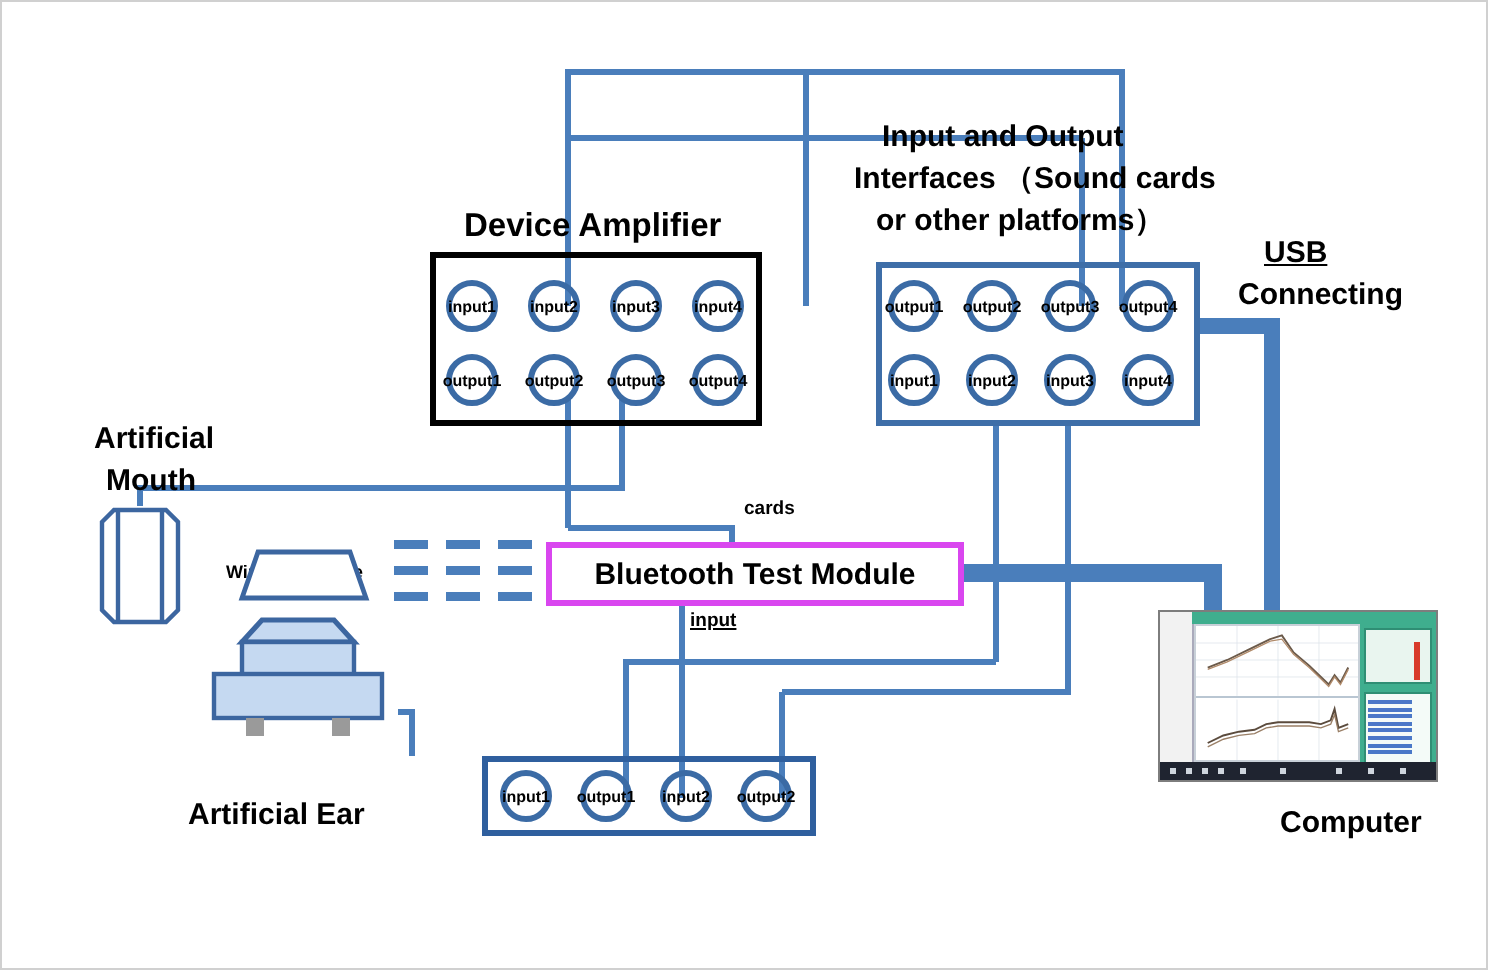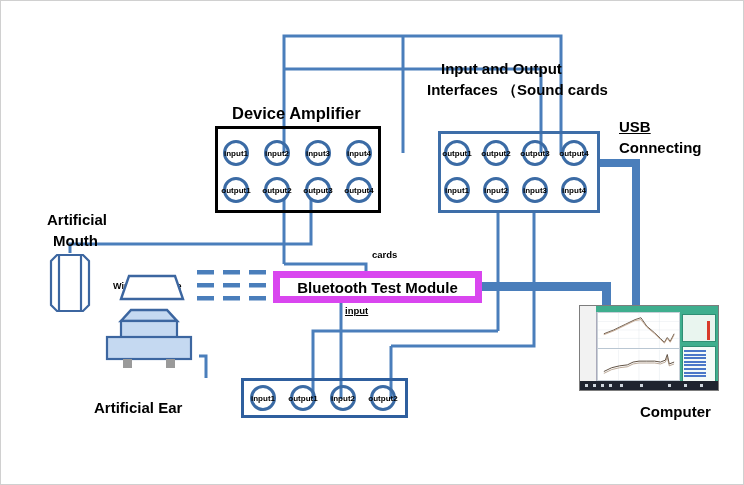--- a/index.html
+++ b/index.html
@@ -23,21 +23,21 @@
   #pa-box{position:absolute;left:214px;top:125px;width:166px;height:87px;
           border:3px solid #000;background:transparent;box-sizing:border-box;}
   
   #io-box{position:absolute;left:437px;top:130px;width:162px;height:82px;
           border:3px solid #3e6ea8;background:transparent;box-sizing:border-box;}
   
   #pm-box{position:absolute;left:240px;top:377px;width:167px;height:40px;
           border:3px solid #2f5f9e;background:transparent;box-sizing:border-box;}
   
   #bt-box{position:absolute;left:272px;top:270px;width:209px;height:32px;
-          border:7px solid #d946ef;background:#fff;box-sizing:border-box;
+          border:3px solid #d946ef;background:#fff;box-sizing:border-box;
           display:flex;align-items:center;justify-content:center;}
   #bt-box span{font-size:15px;font-weight:bold;color:#000;}
 
   .port{position:absolute;width:26px;height:26px;border:3px solid #3b6ba5;
         border-radius:50%;box-sizing:border-box;}
   .portlbl{position:absolute;font-size:8px;font-weight:bold;color:#000;
            white-space:nowrap;text-align:center;}
 
   
   #mouth{position:absolute;left:48px;top:252px;width:42px;height:60px;}
@@ -124,41 +124,42 @@
   <div class="portlbl" style="left:255px;top:148px;width:42px;">input2</div>
   <div class="portlbl" style="left:296px;top:148px;width:42px;">input3</div>
   <div class="portlbl" style="left:337px;top:148px;width:42px;">input4</div>
   <div class="portlbl" style="left:211px;top:185px;width:48px;">output1</div>
   <div class="portlbl" style="left:252px;top:185px;width:48px;">output2</div>
   <div class="portlbl" style="left:293px;top:185px;width:48px;">output3</div>
   <div class="portlbl" style="left:334px;top:185px;width:48px;">output4</div>
 
   <div class="lbl title-md" style="left:440px;top:59px;">Input and Output</div>
   <div class="lbl title-md" style="left:426px;top:80px;">Interfaces （Sound cards</div>
+  <div class="lbl title-md" style="left:437px;top:101px;">or other platforms）</div>
   <div id="io-box"></div>
 
   <div class="port" style="left:443px;top:139px;"></div>
   <div class="port" style="left:482px;top:139px;"></div>
   <div class="port" style="left:521px;top:139px;"></div>
   <div class="port" style="left:560px;top:139px;"></div>
   <div class="port" style="left:443px;top:176px;"></div>
   <div class="port" style="left:482px;top:176px;"></div>
   <div class="port" style="left:521px;top:176px;"></div>
   <div class="port" style="left:560px;top:176px;"></div>
 
   <div class="portlbl" style="left:432px;top:148px;width:48px;">output1</div>
   <div class="portlbl" style="left:471px;top:148px;width:48px;">output2</div>
   <div class="portlbl" style="left:510px;top:148px;width:48px;">output3</div>
   <div class="portlbl" style="left:549px;top:148px;width:48px;">output4</div>
   <div class="portlbl" style="left:435px;top:185px;width:42px;">input1</div>
   <div class="portlbl" style="left:474px;top:185px;width:42px;">input2</div>
   <div class="portlbl" style="left:513px;top:185px;width:42px;">input3</div>
   <div class="portlbl" style="left:552px;top:185px;width:42px;">input4</div>
 
-  <div class="lbl title-md" style="left:618px;top:117px;text-decoration:underline;">USB</div>
+  <div class="lbl title-md" style="left:631px;top:117px;text-decoration:underline;">USB</div>
   <div class="lbl title-md" style="left:618px;top:138px;">Connecting</div>
 
   <div class="lbl title-md" style="left:46px;top:210px;">Artificial</div>
   <div class="lbl title-md" style="left:52px;top:231px;">Mouth</div>
   <svg id="mouth" viewBox="0 0 42 60">
     <polygon points="2,8 8,2 34,2 40,8 40,52 34,58 8,58 2,52" fill="#ffffff" stroke="#3c66a0" stroke-width="2.2"></polygon>
     <line x1="10" y1="3" x2="10" y2="57" stroke="#3c66a0" stroke-width="2.2"></line>
     <line x1="32" y1="3" x2="32" y2="57" stroke="#3c66a0" stroke-width="2.2"></line>
   </svg>
 

